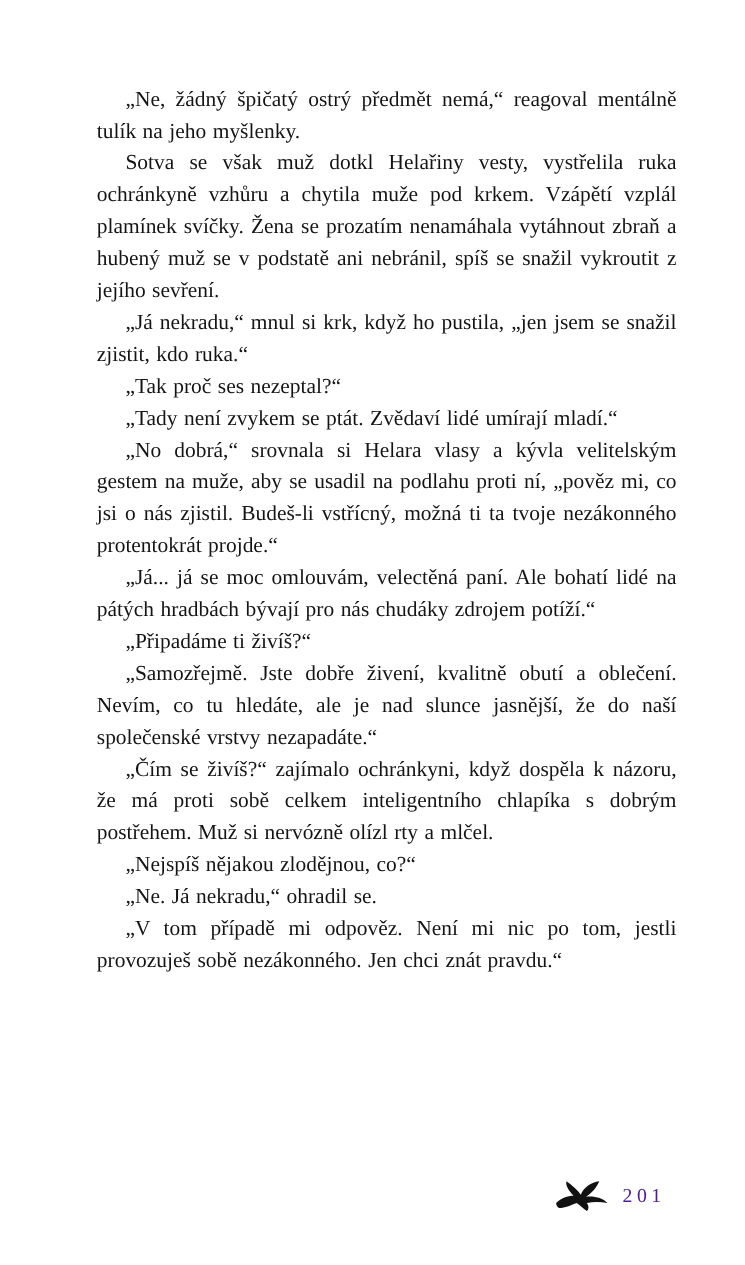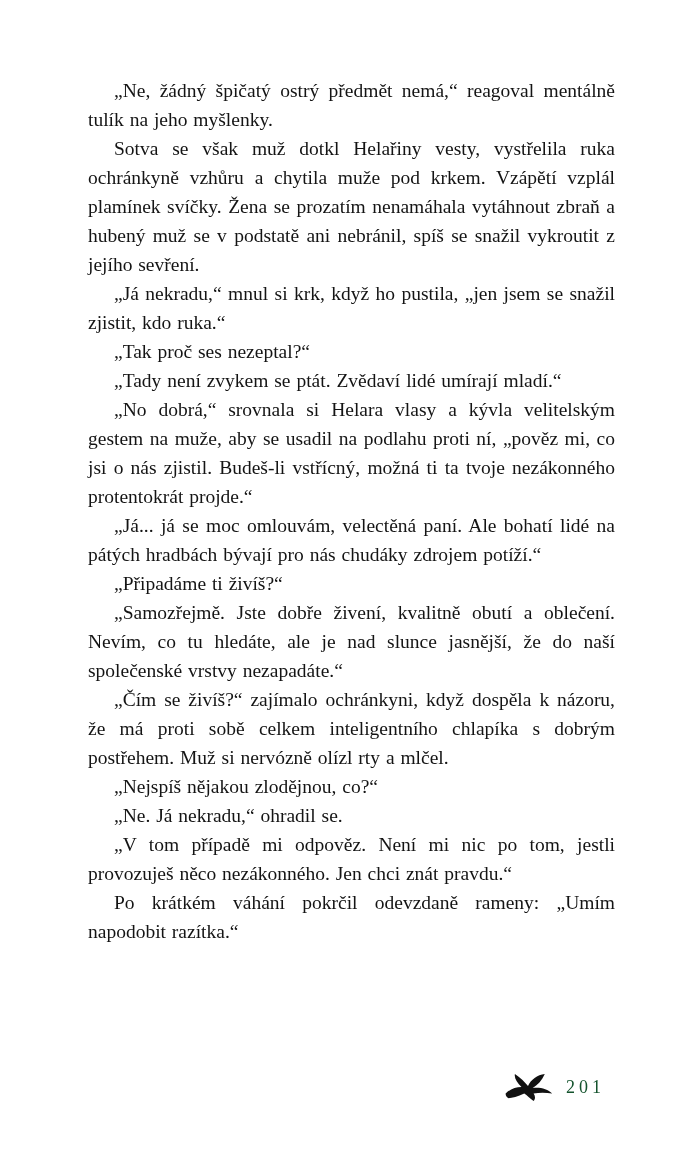--- a/index.html
+++ b/index.html
@@ -41,43 +41,42 @@
     align-items: center;
     gap: 10px;
   }
   .ornament {
     display: inline-flex;
     align-items: center;
   }
   .page-number {
     font-size: 18px;
     letter-spacing: 4px;
-    color: #14532d;
+    color: #4c1d95;
   }
 </style>
 </head>
 <body>
 
 <div class="page">
 
   <div class="text-block">
     <p>„Ne, žádný špičatý ostrý předmět nemá,“ reagoval mentálně tulík na jeho myšlenky.</p>
     <p>Sotva se však muž dotkl Helařiny vesty, vystřelila ruka ochránkyně vzhůru a chytila muže pod krkem. Vzápětí vzplál plamínek svíčky. Žena se prozatím nenamáhala vytáhnout zbraň a hubený muž se v podstatě ani nebránil, spíš se snažil vykroutit z jejího sevření.</p>
     <p>„Já nekradu,“ mnul si krk, když ho pustila, „jen jsem se snažil zjistit, kdo ruka.“</p>
     <p>„Tak proč ses nezeptal?“</p>
     <p>„Tady není zvykem se ptát. Zvědaví lidé umírají mladí.“</p>
     <p>„No dobrá,“ srovnala si Helara vlasy a kývla velitelským gestem na muže, aby se usadil na podlahu proti ní, „pověz mi, co jsi o nás zjistil. Budeš-li vstřícný, možná ti ta tvoje nezákonného protentokrát projde.“</p>
     <p>„Já... já se moc omlouvám, velectěná paní. Ale bohatí lidé na pátých hradbách bývají pro nás chudáky zdrojem potíží.“</p>
     <p>„Připadáme ti živíš?“</p>
     <p>„Samozřejmě. Jste dobře živení, kvalitně obutí a oblečení. Nevím, co tu hledáte, ale je nad slunce jasnější, že do naší společenské vrstvy nezapadáte.“</p>
     <p>„Čím se živíš?“ zajímalo ochránkyni, když dospěla k názoru, že má proti sobě celkem inteligentního chlapíka s dobrým postřehem. Muž si nervózně olízl rty a mlčel.</p>
     <p>„Nejspíš nějakou zlodějnou, co?“</p>
     <p>„Ne. Já nekradu,“ ohradil se.</p>
-    <p>„V tom případě mi odpověz. Není mi nic po tom, jestli provozuješ něco nezákonného. Jen chci znát pravdu.“</p>
-    <p>Po krátkém váhání pokrčil odevzdaně rameny: „Umím napodobit razítka.“</p>
+    <p>„V tom případě mi odpověz. Není mi nic po tom, jestli provozuješ sobě nezákonného. Jen chci znát pravdu.“</p>
   </div>
 
   <div class="footer">
     <span class="ornament">
       <svg width="56" height="30" viewBox="0 0 60 32" aria-hidden="true">
         <path fill="#111111" d="M6 23
           C 11 18, 17 16, 23 16
           C 18 11, 15 6, 16 2
           C 22 6, 27 11, 30 15
           C 33 8, 40 3, 48 2

